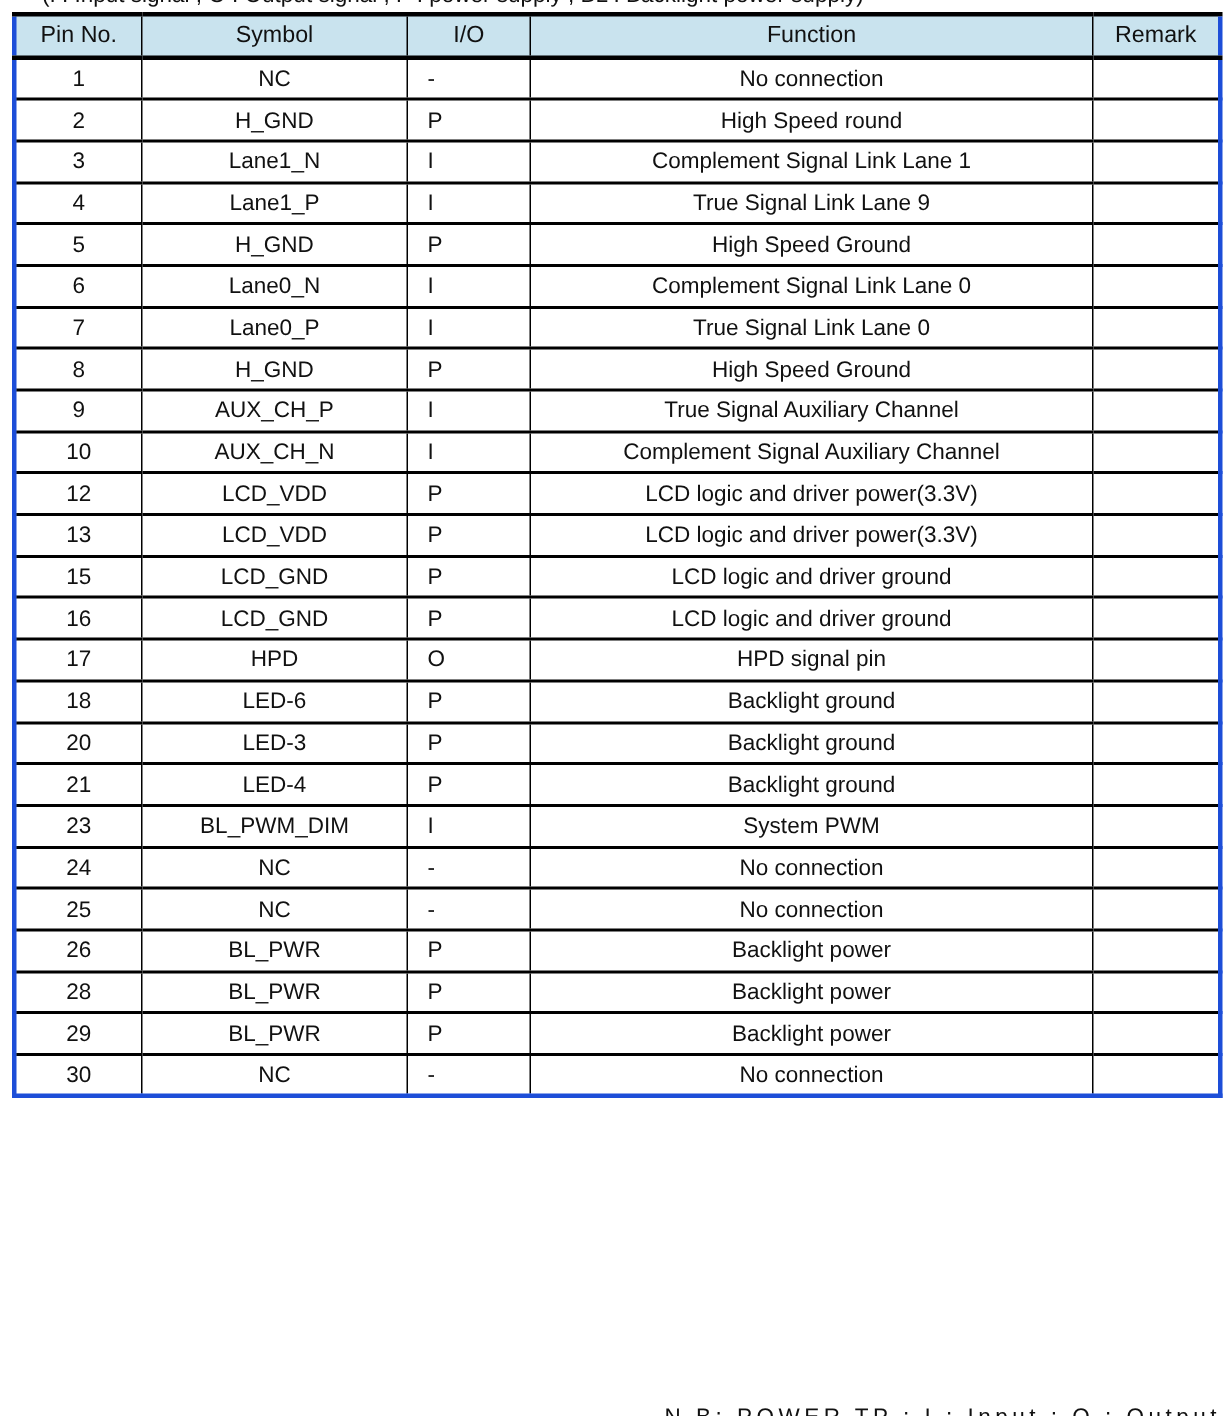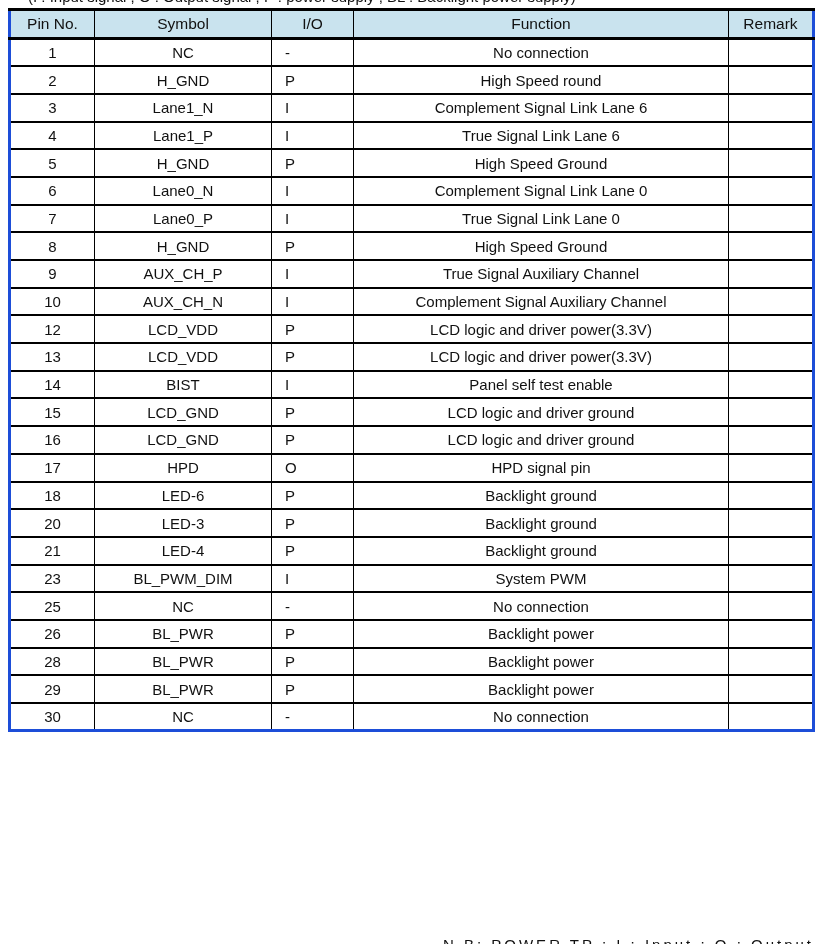--- a/index.html
+++ b/index.html
@@ -122,28 +122,28 @@
         <td>2</td>
         <td>H_GND</td>
         <td class="io-cell">P</td>
         <td>High Speed round</td>
         <td></td>
       </tr>
       <tr>
         <td>3</td>
         <td>Lane1_N</td>
         <td class="io-cell">I</td>
-        <td>Complement Signal Link Lane 6</td>
+        <td>Complement Signal Link Lane 1</td>
         <td></td>
       </tr>
       <tr>
         <td>4</td>
         <td>Lane1_P</td>
         <td class="io-cell">I</td>
-        <td>True Signal Link Lane 6</td>
+        <td>True Signal Link Lane 9</td>
         <td></td>
       </tr>
       <tr>
         <td>5</td>
         <td>H_GND</td>
         <td class="io-cell">P</td>
         <td>High Speed Ground</td>
         <td></td>
       </tr>
       <tr>
@@ -186,27 +186,20 @@
         <td>LCD_VDD</td>
         <td class="io-cell">P</td>
         <td>LCD logic and driver power(3.3V)</td>
         <td></td>
       </tr>
       <tr>
         <td>13</td>
         <td>LCD_VDD</td>
         <td class="io-cell">P</td>
         <td>LCD logic and driver power(3.3V)</td>
-        <td></td>
-      </tr>
-      <tr>
-        <td>14</td>
-        <td>BIST</td>
-        <td class="io-cell">I</td>
-        <td>Panel self test enable</td>
         <td></td>
       </tr>
       <tr>
         <td>15</td>
         <td>LCD_GND</td>
         <td class="io-cell">P</td>
         <td>LCD logic and driver ground</td>
         <td></td>
       </tr>
       <tr>
@@ -245,20 +238,27 @@
         <td></td>
       </tr>
       <tr>
         <td>23</td>
         <td>BL_PWM_DIM</td>
         <td class="io-cell">I</td>
         <td>System PWM</td>
         <td></td>
       </tr>
       <tr>
+        <td>24</td>
+        <td>NC</td>
+        <td class="io-cell">-</td>
+        <td>No connection</td>
+        <td></td>
+      </tr>
+      <tr>
         <td>25</td>
         <td>NC</td>
         <td class="io-cell">-</td>
         <td>No connection</td>
         <td></td>
       </tr>
       <tr>
         <td>26</td>
         <td>BL_PWR</td>
         <td class="io-cell">P</td>

